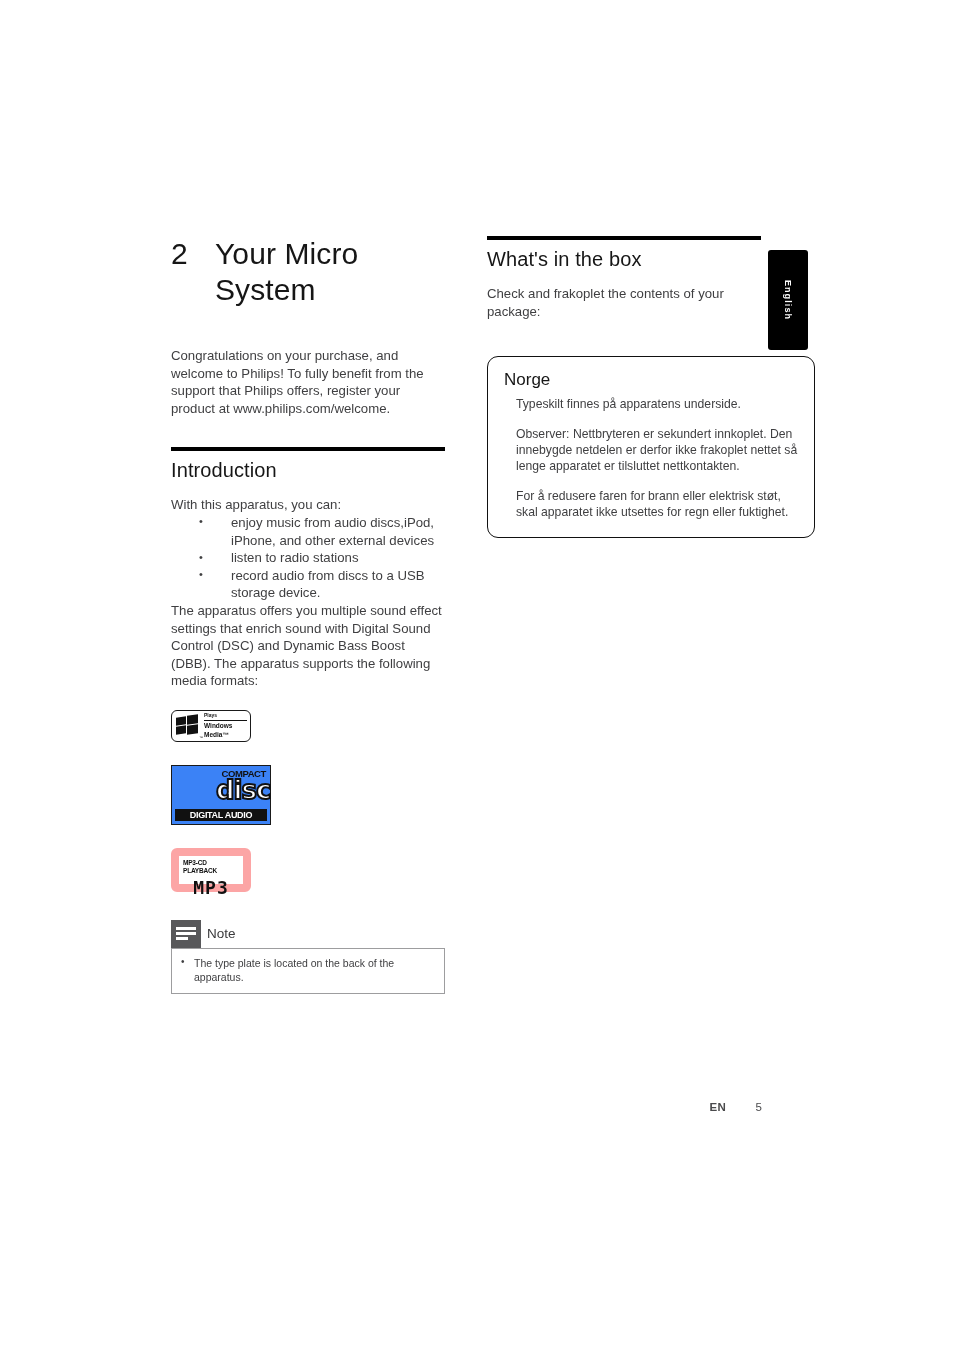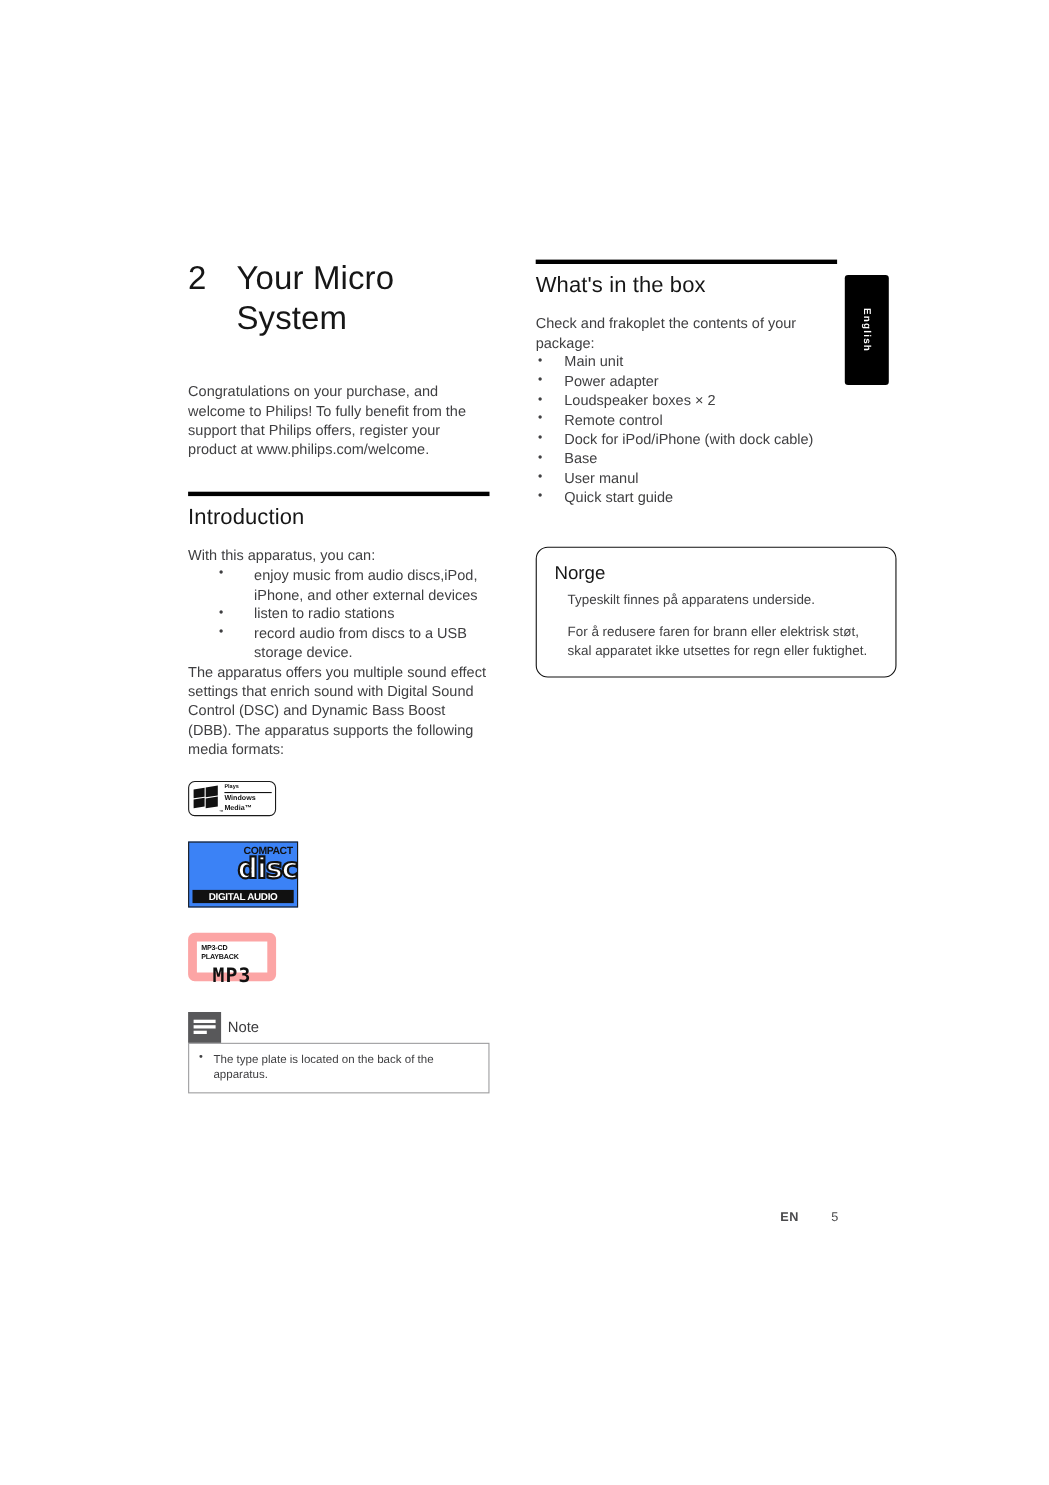--- a/index.html
+++ b/index.html
@@ -462,36 +462,27 @@
 
   <div class="col-right">
 
     <div class="section" style="margin-top:0">
       <div class="rule"></div>
       <div class="section-title">What's in the box</div>
 
       <div class="section-body">
         <div>Check and frakoplet the contents of your package:</div>
 
-        <ul class="bullets list-flush">
-          <li>Main unit</li>
-          <li>Power adapter</li>
-          <li>Loudspeaker boxes × 2</li>
-          <li>Remote control</li>
-          <li>Dock for iPod/iPhone (with dock cable)</li>
-          <li>Base</li>
-          <li>User manul</li>
-          <li>Quick start guide</li>
-        </ul>
       </div>
     </div>
 
     <div class="callout">
       <div class="callout-title">Norge</div>
       <p>Typeskilt finnes på apparatens underside.</p>
+      <p>Observer: Nettbryteren er sekundert innkoplet. Den innebygde netdelen er derfor ikke frakoplet nettet så lenge apparatet er tilsluttet nettkontakten.</p>
       <p>For å redusere faren for brann eller elektrisk støt, skal apparatet ikke utsettes for regn eller fuktighet.</p>
     </div>
 
   </div>
 
   <div class="side-tab">
     <span>English</span>
   </div>
 
   <div class="footer">

